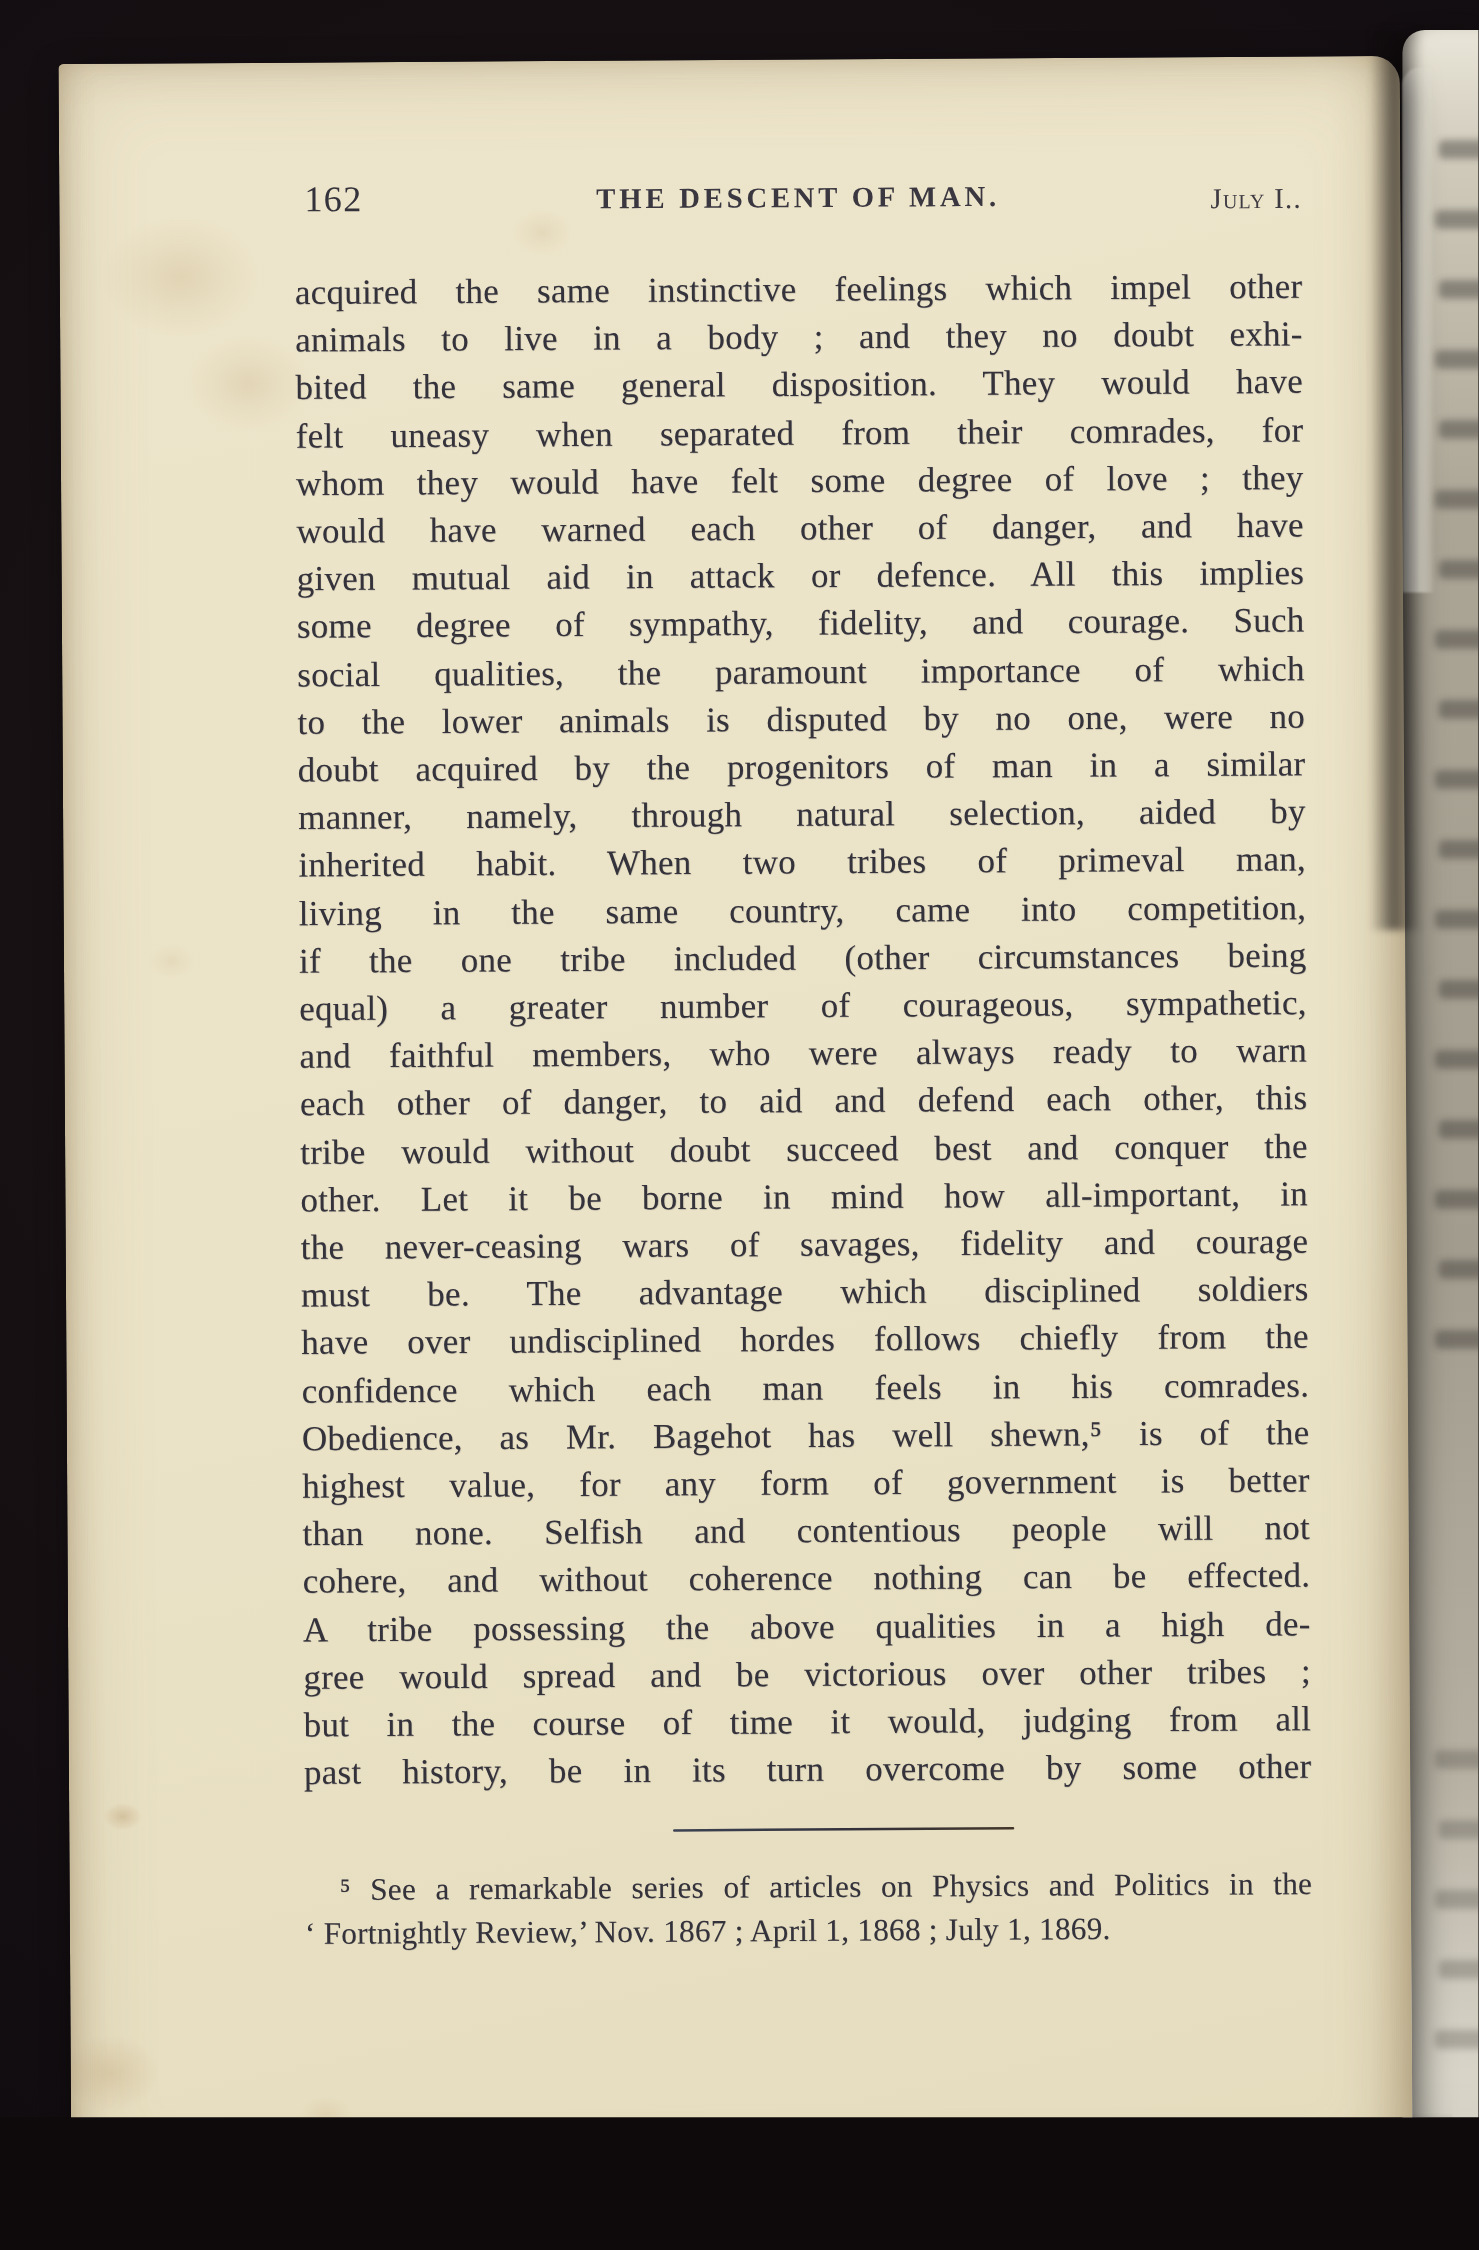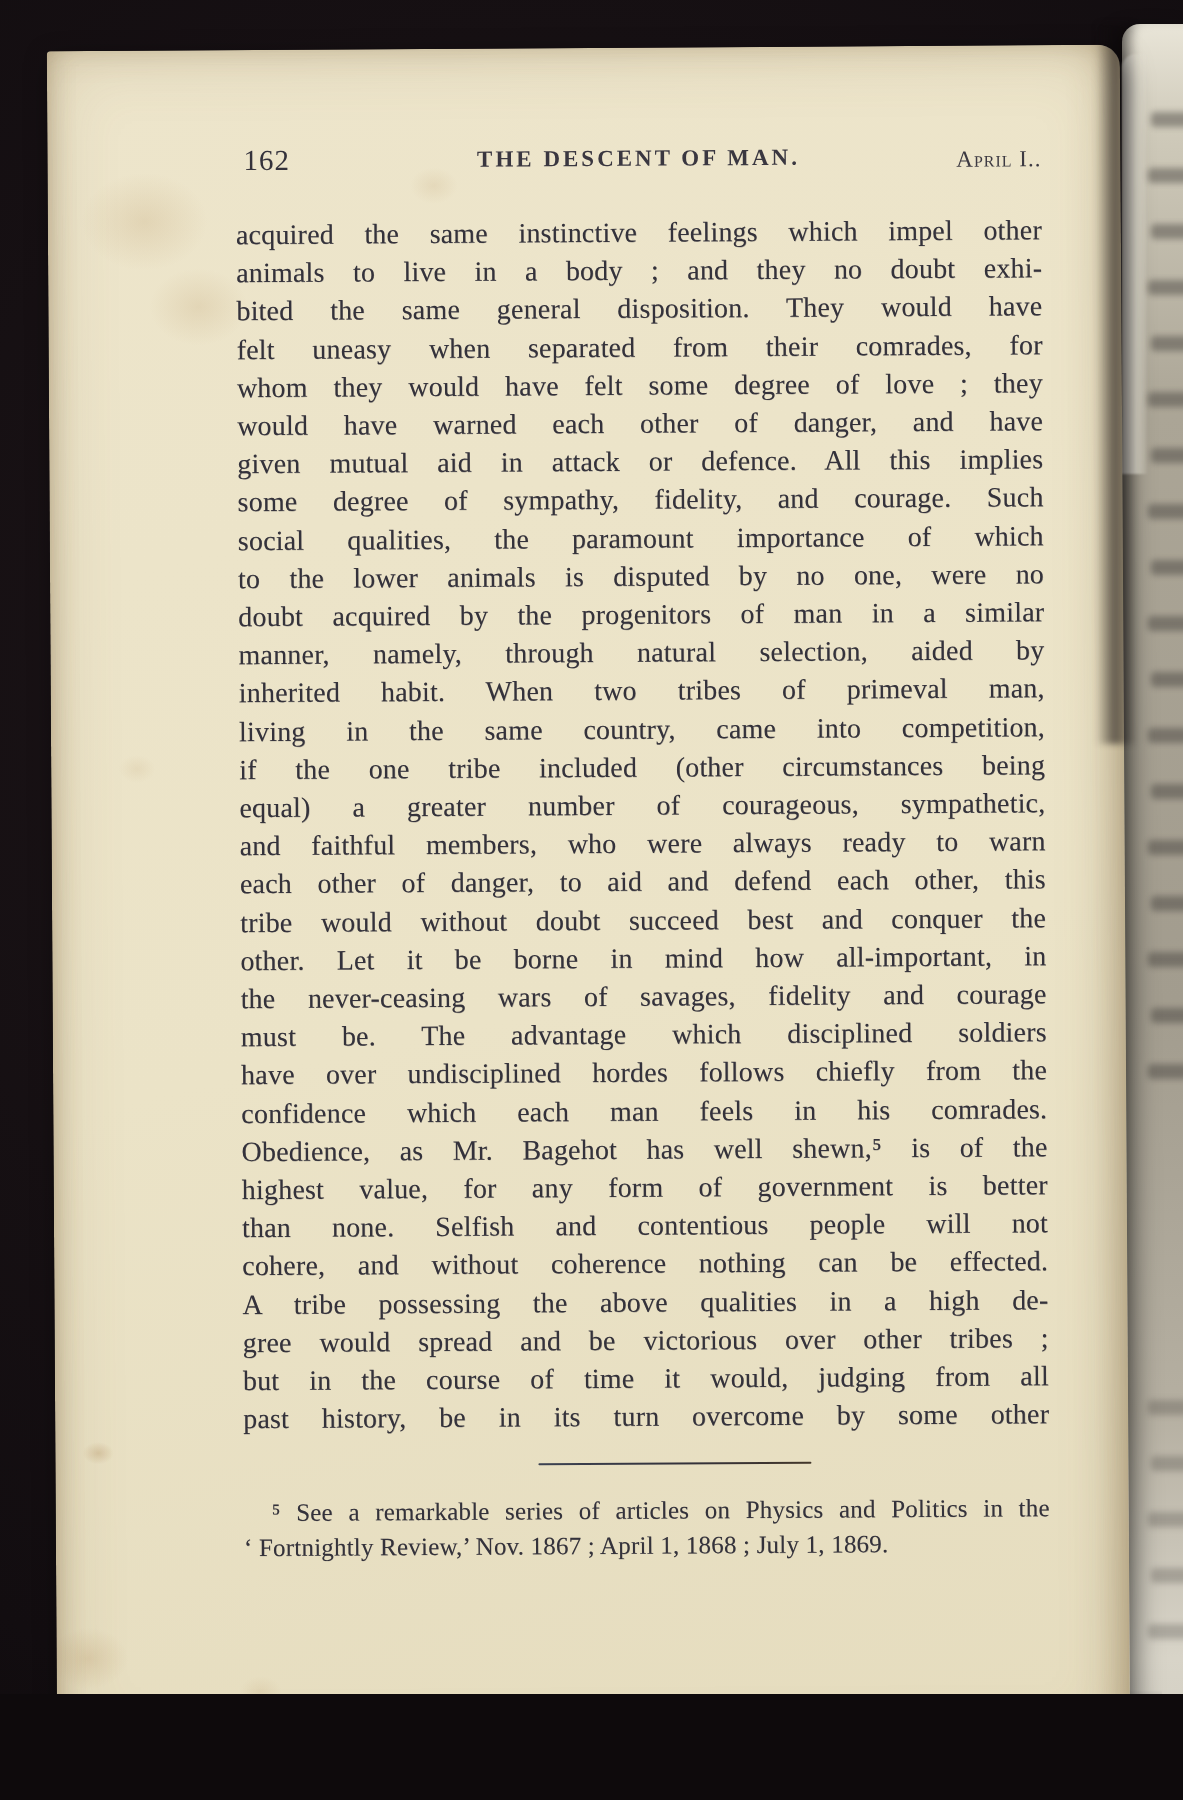--- a/index.html
+++ b/index.html
@@ -101,21 +101,21 @@
       <div class="edge-mark" style="left: 28.7143px; top: 1544px; width: 40.8571px; opacity: 0.5;"></div>
       <div class="edge-mark" style="left: 25.7143px; top: 1600px; width: 45.8571px; opacity: 0.5;"></div>
     </div>
 
   <div class="page">
     <div class="print">
 
       <div class="header">
         <span class="page-number">162</span>
         <span class="running-title">THE DESCENT OF MAN.</span>
-        <span class="part-label">April I..</span>
+        <span class="part-label">July I..</span>
       </div>
 
       <div class="body-text" id="body-lines">
           <div class="line">acquired the same instinctive feelings which impel other</div>
           <div class="line">animals to live in a body ; and they no doubt exhi-</div>
           <div class="line">bited the same general disposition. They would have</div>
           <div class="line">felt uneasy when separated from their comrades, for</div>
           <div class="line">whom they would have felt some degree of love ; they</div>
           <div class="line">would have warned each other of danger, and have</div>
           <div class="line">given mutual aid in attack or defence. All this implies</div>

